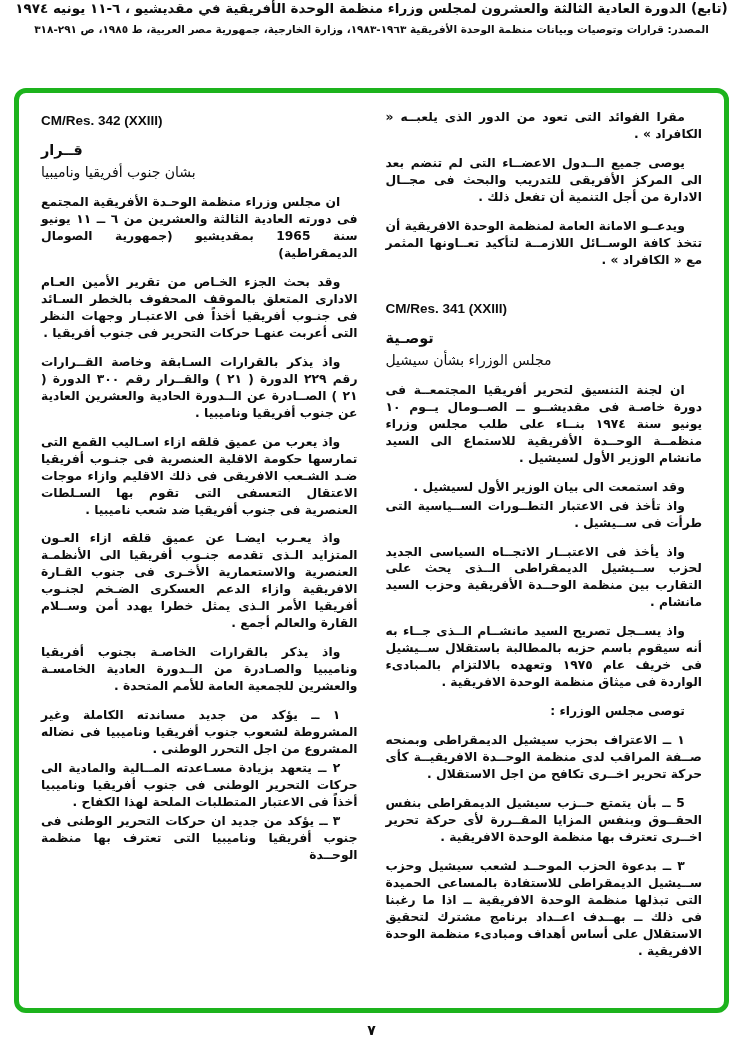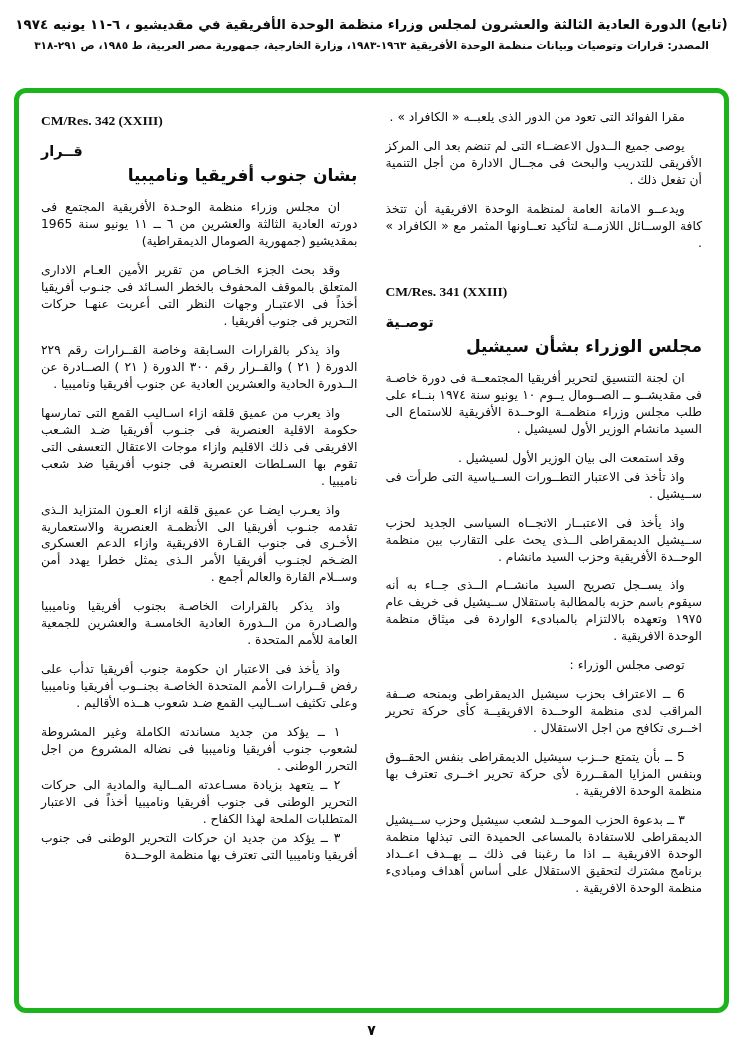--- a/index.html
+++ b/index.html
@@ -9,21 +9,20 @@
     width: 743px;
     height: 1063px;
     font-family: "DejaVu Sans", sans-serif;
     color: #0d0d0d;
     position: relative;
     overflow: hidden;
   }
   .page-header {
     direction: rtl;
     text-align: center;
-    padding-top: 16px;
   }
   .page-header .line1 {
     font-size: 13.5px;
     font-weight: bold;
     letter-spacing: 0.2px;
   }
   .page-header .line2 {
     font-size: 10.5px;
     font-weight: bold;
     margin-top: 7px;
@@ -48,40 +47,40 @@
     height: 100%;
   }
   .col {
     flex: 1 1 0;
     direction: rtl;
     min-width: 0;
   }
   .res-id {
     direction: ltr;
     text-align: left;
-    font-family: Liberation Serif, serif;
+    font-family: Liberation Sans, sans-serif;
     font-weight: bold;
     font-size: 13.5px;
     margin: 4px 0 14px 0;
   }
   .doc-title {
     text-align: left;
     font-weight: bold;
     font-size: 14.5px;
     margin: 2px 0;
   }
   .doc-subtitle {
-    text-align: right;
-    font-weight: bold;
-    font-size: 17px;
+    text-align: left;
+    font-weight: normal;
+    font-size: 14px;
     margin: 6px 0 14px 0;
   }
   p.para {
     font-size: 12.3px;
-    font-weight: normal;
+    font-weight: bold;
     line-height: 1.38;
     text-align: justify;
     text-align-last: right;
     text-indent: 1.4em;
     margin: 0 0 12px 0;
   }
   p.para.tight { margin-bottom: 2px; }
   .section-gap { height: 16px; }
   .page-number {
     position: absolute;
@@ -111,36 +110,35 @@
       <div class="section-gap"></div>
       <div class="res-id">CM/Res. 341 (XXIII)</div>
       <div class="doc-title">توصـية</div>
       <div class="doc-subtitle">مجلس الوزراء بشأن سيشيل</div>
       <p class="para">ان لجنة التنسيق لتحرير أفريقيا المجتمعــة فى دورة خاصـة فى مقديشــو ــ الصــومال يــوم ١٠ يونيو سنة ١٩٧٤ بنــاء على طلب مجلس وزراء منظمــة الوحــدة الأفريقية للاستماع الى السيد مانشام الوزير الأول لسيشيل .</p>
       <p class="para tight">وقد استمعت الى بيان الوزير الأول لسيشيل .</p>
       <p class="para">واذ تأخذ فى الاعتبار التطــورات الســياسية التى طرأت فى ســيشيل .</p>
       <p class="para">واذ يأخذ فى الاعتبــار الاتجــاه السياسى الجديد لحزب ســيشيل الديمقراطى الــذى يحث على التقارب بين منظمة الوحــدة الأفريقية وحزب السيد مانشام .</p>
       <p class="para">واذ يســجل تصريح السيد مانشــام الــذى جــاء به أنه سيقوم باسم حزبه بالمطالبة باستقلال ســيشيل فى خريف عام ١٩٧٥ وتعهده بالالتزام بالمبادىء الواردة فى ميثاق منظمة الوحدة الافريقية .</p>
       <p class="para">توصى مجلس الوزراء :</p>
-      <p class="para">6 ــ الاعتراف بحزب سيشيل الديمقراطى وبمنحه صــفة المراقب لدى منظمة الوحــدة الافريقيــة كأى حركة تحرير اخــرى تكافح من اجل الاستقلال .</p>
+      <p class="para">١ ــ الاعتراف بحزب سيشيل الديمقراطى وبمنحه صــفة المراقب لدى منظمة الوحــدة الافريقيــة كأى حركة تحرير اخــرى تكافح من اجل الاستقلال .</p>
       <p class="para">5 ــ بأن يتمتع حــزب سيشيل الديمقراطى بنفس الحقــوق وبنفس المزايا المقــررة لأى حركة تحرير اخــرى تعترف بها منظمة الوحدة الافريقية .</p>
       <p class="para">٣ ــ بدعوة الحزب الموحــد لشعب سيشيل وحزب ســيشيل الديمقراطى للاستفادة بالمساعى الحميدة التى تبذلها منظمة الوحدة الافريقية ــ اذا ما رغبنا فى ذلك ــ بهــدف اعــداد برنامج مشترك لتحقيق الاستقلال على أساس أهداف ومبادىء منظمة الوحدة الافريقية .</p>
     </div>
 
     <div class="col">
       <div class="res-id">CM/Res. 342 (XXIII)</div>
       <div class="doc-title">قــرار</div>
       <div class="doc-subtitle">بشان جنوب أفريقيا وناميبيا</div>
       <p class="para">ان مجلس وزراء منظمة الوحـدة الأفريقية المجتمع فى دورته العادية الثالثة والعشرين من ٦ ــ ١١ يونيو سنة 1965 بمقديشيو (جمهورية الصومال الديمقراطية)</p>
       <p class="para">وقد بحث الجزء الخـاص من تقرير الأمين العـام الادارى المتعلق بالموقف المحفوف بالخطر السـائد فى جنـوب أفريقيا أخذاً فى الاعتبـار وجهات النظر التى أعربت عنهـا حركات التحرير فى جنوب أفريقيا .</p>
       <p class="para">واذ يذكر بالقرارات السـابقة وخاصة القــرارات رقم ٢٢٩ الدورة ( ٢١ ) والقــرار رقم ٣٠٠ الدورة ( ٢١ ) الصــادرة عن الــدورة الحادية والعشرين العادية عن جنوب أفريقيا وناميبيا .</p>
       <p class="para">واذ يعرب من عميق قلقه ازاء اسـاليب القمع التى تمارسها حكومة الاقلية العنصرية فى جنـوب أفريقيا ضـد الشـعب الافريقى فى ذلك الاقليم وازاء موجات الاعتقال التعسفى التى تقوم بها السـلطات العنصرية فى جنوب أفريقيا ضد شعب ناميبيا .</p>
       <p class="para">واذ يعـرب ايضـا عن عميق قلقه ازاء العـون المتزايد الـذى تقدمه جنـوب أفريقيا الى الأنظمـة العنصرية والاستعمارية الأخـرى فى جنوب القـارة الافريقية وازاء الدعم العسكرى الضـخم لجنـوب أفريقيا الأمر الـذى يمثل خطرا يهدد أمن وســلام القارة والعالم أجمع .</p>
       <p class="para">واذ يذكر بالقرارات الخاصـة بجنوب أفريقيا وناميبيا والصـادرة من الــدورة العادية الخامسـة والعشرين للجمعية العامة للأمم المتحدة .</p>
-      <p class="para">واذ يأخذ فى الاعتبار ان حكومة جنوب أفريقيا تدأب على رفض قــرارات الأمم المتحدة الخاصـة بجنــوب أفريقيا وناميبيا وعلى تكثيف اســاليب القمع ضـد شعوب هــذه الأقاليم .</p>
       <p class="para tight">١ ــ يؤكد من جديد مساندته الكاملة وغير المشروطة لشعوب جنوب أفريقيا وناميبيا فى نضاله المشروع من اجل التحرر الوطنى .</p>
       <p class="para tight">٢ ــ يتعهد بزيادة مسـاعدته المــالية والمادية الى حركات التحرير الوطنى فى جنوب أفريقيا وناميبيا أخذاً فى الاعتبار المتطلبات الملحة لهذا الكفاح .</p>
       <p class="para tight">٣ ــ يؤكد من جديد ان حركات التحرير الوطنى فى جنوب أفريقيا وناميبيا التى تعترف بها منظمة الوحــدة</p>
     </div>
 
   </div>
 </div>
 
 <div class="page-number">٧</div>
 

